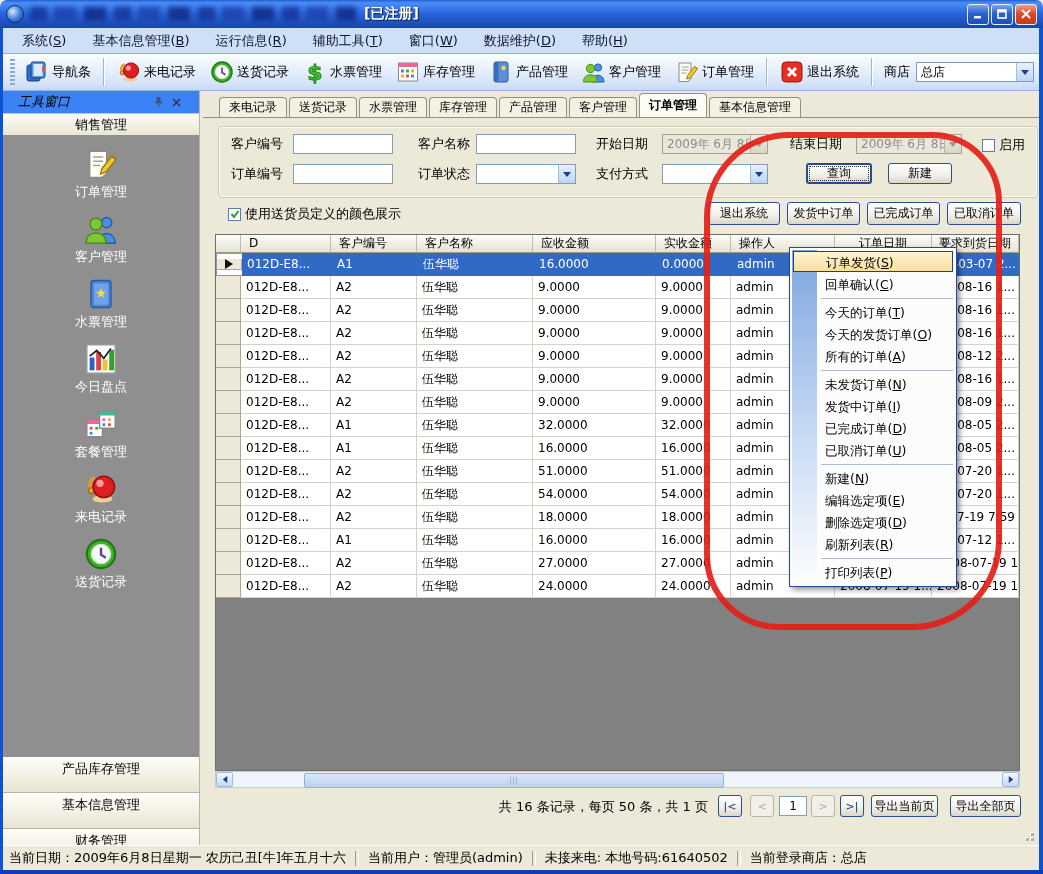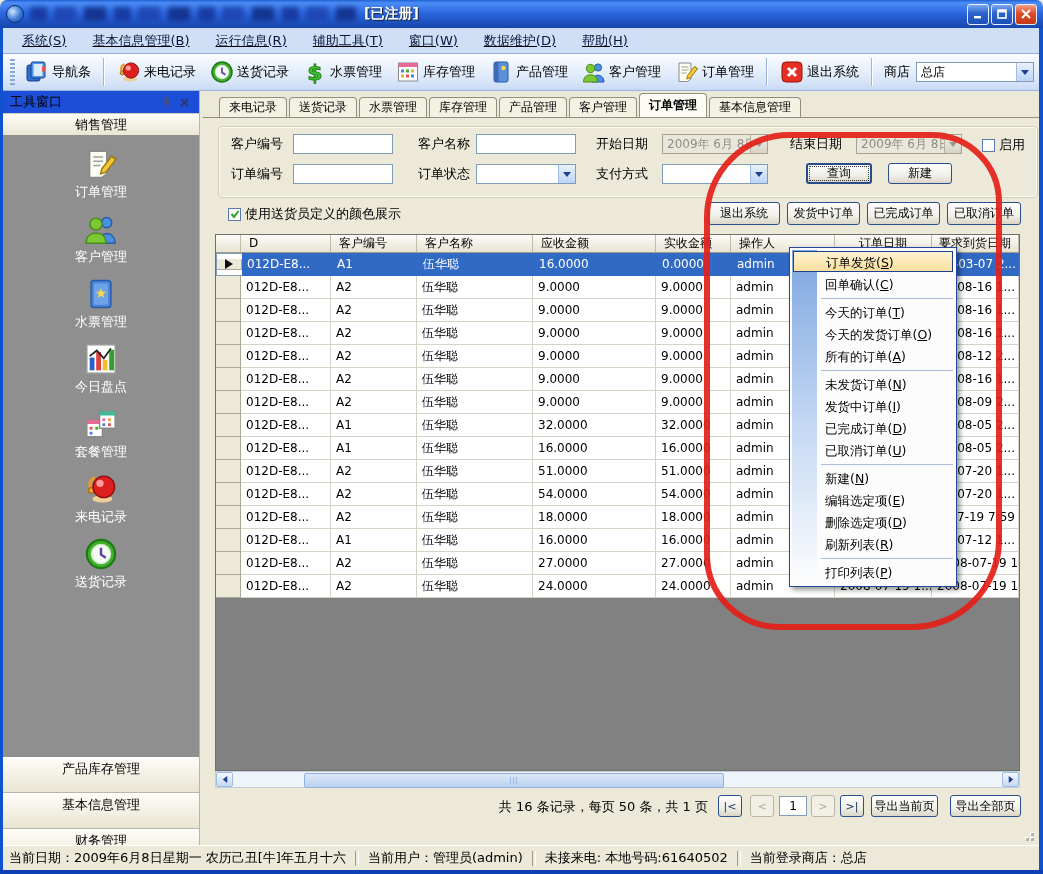--- a/index.html
+++ b/index.html
@@ -18,21 +18,21 @@
   .title-reg{color:#fff;font-weight:bold;font-size:14px;margin-left:8px;text-shadow:1px 1px 1px #123;}
   .win-controls{margin-left:auto;display:flex;gap:2px;}
   .wbtn{width:22px;height:21px;border-radius:3px;border:1px solid #e6eefc;box-sizing:border-box;
     background:linear-gradient(180deg,#7aa7f0,#2b62cc 45%,#1c4fb8);display:flex;align-items:center;justify-content:center;}
   .wbtn.close{background:linear-gradient(180deg,#f2a088,#dd4a28 45%,#c33a18);}
   .frame-l{position:absolute;left:0;top:28px;bottom:0;width:3px;background:#0f52d0;}
   .frame-r{position:absolute;right:0;top:28px;bottom:0;width:4px;background:#0f52d0;}
   .frame-b{position:absolute;left:0;right:0;bottom:0;height:4px;background:#0c3fb4;}
   
   .menubar{position:absolute;left:3px;top:28px;width:1036px;height:26px;background:#cfdff5;
-    border-bottom:1px solid #93aede;display:flex;align-items:center;box-sizing:border-box;padding-left:6px;text-decoration:underline;}
+    border-bottom:1px solid #93aede;display:flex;align-items:center;box-sizing:border-box;padding-left:6px;}
   .mitem{padding:0 13px;line-height:25px;color:#0a133c;font-size:13px;}
   
   .toolbar{position:absolute;left:3px;top:54px;width:1036px;height:37px;
     background:linear-gradient(180deg,#fbfdff,#d6e4f8 80%,#c8daf4);border-bottom:1px solid #98b3de;
     display:flex;align-items:center;box-sizing:border-box;padding:0 4px;}
   .tgrip{width:5px;height:26px;margin:0 3px;flex:none;
     background:repeating-linear-gradient(180deg,#8aa8d8 0 2px,rgba(0,0,0,0) 2px 4px);}
   .tdiv{width:1px;height:28px;background:#9db5dd;border-right:1px solid #fff;margin:0 5px;flex:none;}
   .tbtn{display:flex;align-items:center;gap:3px;padding:0 7px;height:32px;flex:none;}
   .tbtn .tlabel{font-size:13px;}
@@ -41,21 +41,21 @@
   .shop{display:flex;align-items:center;gap:6px;margin-left:6px;font-size:13px;}
   .shop-select{width:118px;height:20px;background:#fff;border:1px solid #7f9db9;display:flex;align-items:center;box-sizing:border-box;}
   .shop-select .val{flex:1;padding-left:4px;font-size:12px;}
   .arrowbtn{width:16px;height:100%;background:linear-gradient(180deg,#e8f1fd,#bcd4f4);border-left:1px solid #9ebce0;
     display:flex;align-items:center;justify-content:center;}
   .tri{width:0;height:0;border-left:4px solid rgba(0,0,0,0);border-right:4px solid rgba(0,0,0,0);border-top:5px solid #1c3f94;}
   .tri.gray{border-top-color:#9a988c;}
   
   .main{position:absolute;left:3px;top:91px;width:1036px;height:754px;}
   .sidebar{position:absolute;left:0;top:0;width:197px;height:754px;background:#ece9d8;border-right:1px solid #b9b5a4;box-sizing:border-box;}
-  .sb-title{height:22px;display:flex;align-items:center;padding:0 7px;background:#1d4ed8;border-bottom:1px solid #cdc9b8;font-size:13px;}
+  .sb-title{height:22px;display:flex;align-items:center;padding:0 15px;background:#3b82f6;border-bottom:1px solid #cdc9b8;font-size:13px;font-style:italic;}
   .sb-title .t{flex:1;}
   .sb-hicon{width:15px;height:15px;display:flex;align-items:center;justify-content:center;margin-left:3px;color:#3a3a55;}
   .sb-section{height:22px;line-height:22px;text-align:center;font-size:13px;
     background:linear-gradient(180deg,#fdfcf8,#e9e5d2);border-bottom:1px solid #b9b5a4;}
   .sb-panel{position:absolute;left:0;top:44px;right:0;bottom:88px;background:#8f8f8f;overflow:hidden;padding-top:12px;}
   .sb-item{width:100%;height:52px;margin-bottom:13px;display:flex;flex-direction:column;align-items:center;}
   .sb-item .icn{width:34px;height:34px;}
   .sb-item .lbl{color:#fff;font-size:13px;margin-top:2px;}
   .sb-bottom{position:absolute;left:0;bottom:0;right:0;height:88px;}
   .sb-bar{height:36px;line-height:21px;text-align:center;font-size:13px;box-sizing:border-box;

